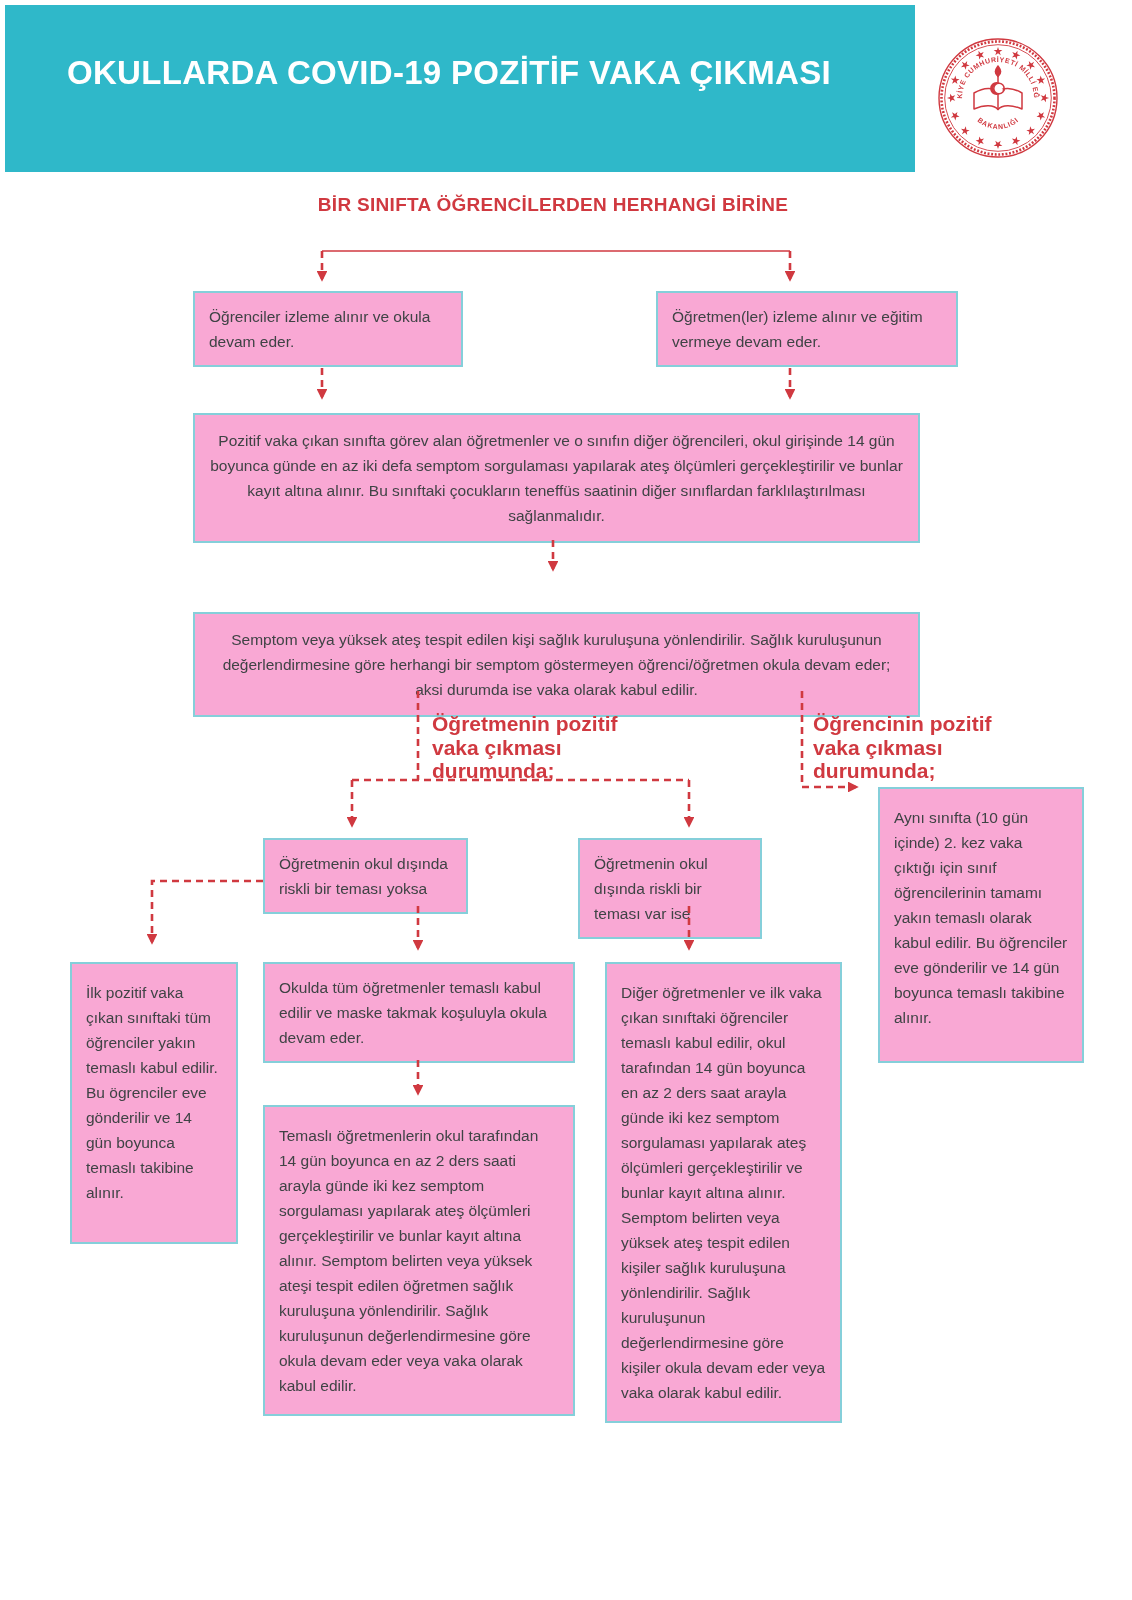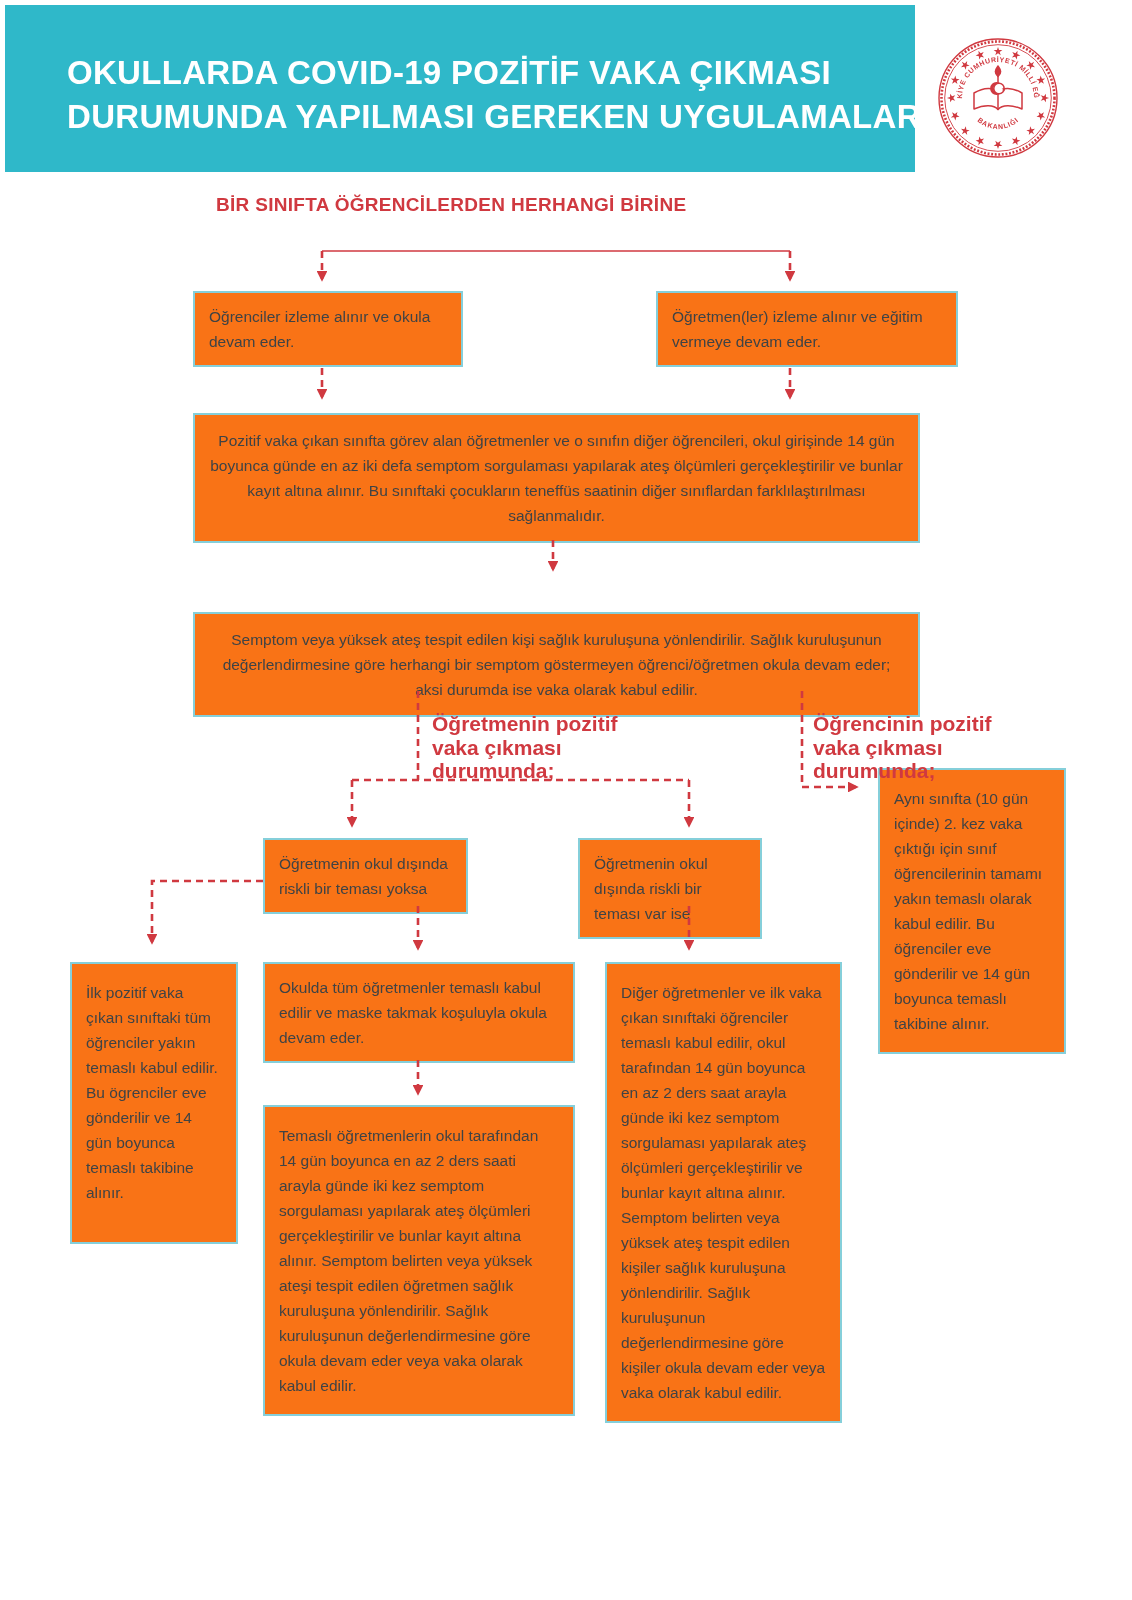--- a/index.html
+++ b/index.html
@@ -13,45 +13,44 @@
     position:absolute;left:5px;top:5px;width:910px;height:167px;
     background:#2fb8c9;color:#ffffff;
     padding:46px 0 0 62px;box-sizing:border-box;
   }
   .title-line{
     font-size:33px;font-weight:700;line-height:44px;letter-spacing:.3px;white-space:nowrap;
   }
   .logo-wrap{position:absolute;left:936px;top:36px;width:124px;height:124px;}
   
   .intro{
-    position:absolute;left:216px;top:192px;width:674px;text-align:left;
+    position:absolute;left:216px;top:192px;width:674px;text-align:center;
     color:#d03940;font-size:19px;font-weight:700;line-height:25.5px;letter-spacing:.3px;
   }
   
   .node{
-    position:absolute;background:#f97316;border:2px solid #85cfda;box-sizing:border-box;
+    position:absolute;background:#f9a8d4;border:2px solid #85cfda;box-sizing:border-box;
     color:#3f4345;font-size:15.5px;line-height:25px;padding:11px 14px;
   }
   .node.big{padding:13px 15px;text-align:center;}
   .node.tall{padding:16px 14px;}
   
   .branch-label{
     position:absolute;color:#d03940;font-size:21px;font-weight:700;line-height:23.5px;
   }
   
   .connectors{position:absolute;left:0;top:0;width:1132px;height:1600px;pointer-events:none;z-index:5;}
 </style>
 </head>
 <body>
 
 <div id="canvas">
 
   <div class="header">
     <div class="title-line">OKULLARDA COVID-19 POZİTİF VAKA ÇIKMASI</div>
-    <div class="title-line">DURUMUNDA YAPILMASI GEREKEN UYGULAMALAR</div>
   </div>
 
   <div class="logo-wrap">
     <svg viewBox="-62 -62 124 124" width="124" height="124">
       <defs>
         <path id="st" d="M0,-4.6 L1.03,-1.42 L4.37,-1.42 L1.67,0.54 L2.7,3.72 L0,1.76 L-2.7,3.72 L-1.67,0.54 L-4.37,-1.42 L-1.03,-1.42 Z" fill="#d03940"></path>
         <path id="arcTop" d="M-36,0 A36,36 0 0 1 36,0" fill="none"></path>
         <path id="arcBot" d="M-31,0 A31,31 0 0 0 31,0" fill="none"></path>
       </defs>
       <circle r="59" fill="#ffffff" stroke="#d03940" stroke-width="1.4"></circle>
@@ -102,21 +101,21 @@
   <div class="node" style="left:656px;top:291px;width:302px;min-height:70px">Öğretmen(ler) izleme alınır ve eğitim vermeye devam eder.</div>
 
   <div class="node big" style="left:193px;top:413px;width:727px;min-height:120px">Pozitif vaka çıkan sınıfta görev alan öğretmenler ve o sınıfın diğer öğrencileri, okul girişinde 14 gün boyunca günde en az iki defa semptom sorgulaması yapılarak ateş ölçümleri gerçekleştirilir ve bunlar kayıt altına alınır. Bu sınıftaki çocukların teneffüs saatinin diğer sınıflardan farklılaştırılması sağlanmalıdır.</div>
 
   <div class="node big" style="left:193px;top:612px;width:727px;min-height:104px">Semptom veya yüksek ateş tespit edilen kişi sağlık kuruluşuna yönlendirilir. Sağlık kuruluşunun değerlendirmesine göre herhangi bir semptom göstermeyen öğrenci/öğretmen okula devam eder; aksi durumda ise vaka olarak kabul edilir.</div>
 
   <div class="node" style="left:263px;top:838px;width:205px;min-height:64px">Öğretmenin okul dışında riskli bir teması yoksa</div>
 
   <div class="node" style="left:578px;top:838px;width:184px;min-height:64px">Öğretmenin okul dışında riskli bir teması var ise</div>
 
-  <div class="node tall" style="left:878px;top:768px;width:188px;min-height:276px">Aynı sınıfta (10 gün içinde) 2. kez vaka çıktığı için sınıf öğrencilerinin tamamı yakın temaslı olarak kabul edilir. Bu öğrenciler eve gönderilir ve 14 gün boyunca temaslı takibine alınır.</div>
+  <div class="node tall" style="left:878px;top:787px;width:206px;min-height:276px">Aynı sınıfta (10 gün içinde) 2. kez vaka çıktığı için sınıf öğrencilerinin tamamı yakın temaslı olarak kabul edilir. Bu öğrenciler eve gönderilir ve 14 gün boyunca temaslı takibine alınır.</div>
 
   <div class="node tall" style="left:70px;top:962px;width:168px;min-height:282px">İlk pozitif vaka çıkan sınıftaki tüm öğrenciler yakın temaslı kabul edilir. Bu ögrenciler eve gönderilir ve 14 gün boyunca temaslı takibine alınır.</div>
 
   <div class="node" style="left:263px;top:962px;width:312px;min-height:94px">Okulda tüm öğretmenler temaslı kabul edilir ve maske takmak koşuluyla okula devam eder.</div>
 
   <div class="node tall" style="left:263px;top:1105px;width:312px;min-height:300px">Temaslı öğretmenlerin okul tarafından 14 gün boyunca en az 2 ders saati arayla günde iki kez semptom sorgulaması yapılarak ateş ölçümleri gerçekleştirilir ve bunlar kayıt altına alınır. Semptom belirten veya yüksek ateşi tespit edilen öğretmen sağlık kuruluşuna yönlendirilir. Sağlık kuruluşunun değerlendirmesine göre okula devam eder veya vaka olarak kabul edilir.</div>
 
   <div class="node tall" style="left:605px;top:962px;width:237px;min-height:434px">Diğer öğretmenler ve ilk vaka çıkan sınıftaki öğrenciler temaslı kabul edilir, okul tarafından 14 gün boyunca en az 2 ders saat arayla günde iki kez semptom sorgulaması yapılarak ateş ölçümleri gerçekleştirilir ve bunlar kayıt altına alınır. Semptom belirten veya yüksek ateş tespit edilen kişiler sağlık kuruluşuna yönlendirilir. Sağlık kuruluşunun değerlendirmesine göre kişiler okula devam eder veya vaka olarak kabul edilir.</div>
 
   <div class="branch-label" style="left:432px;top:712px;width:215px">Öğretmenin pozitif vaka çıkması durumunda;</div>

